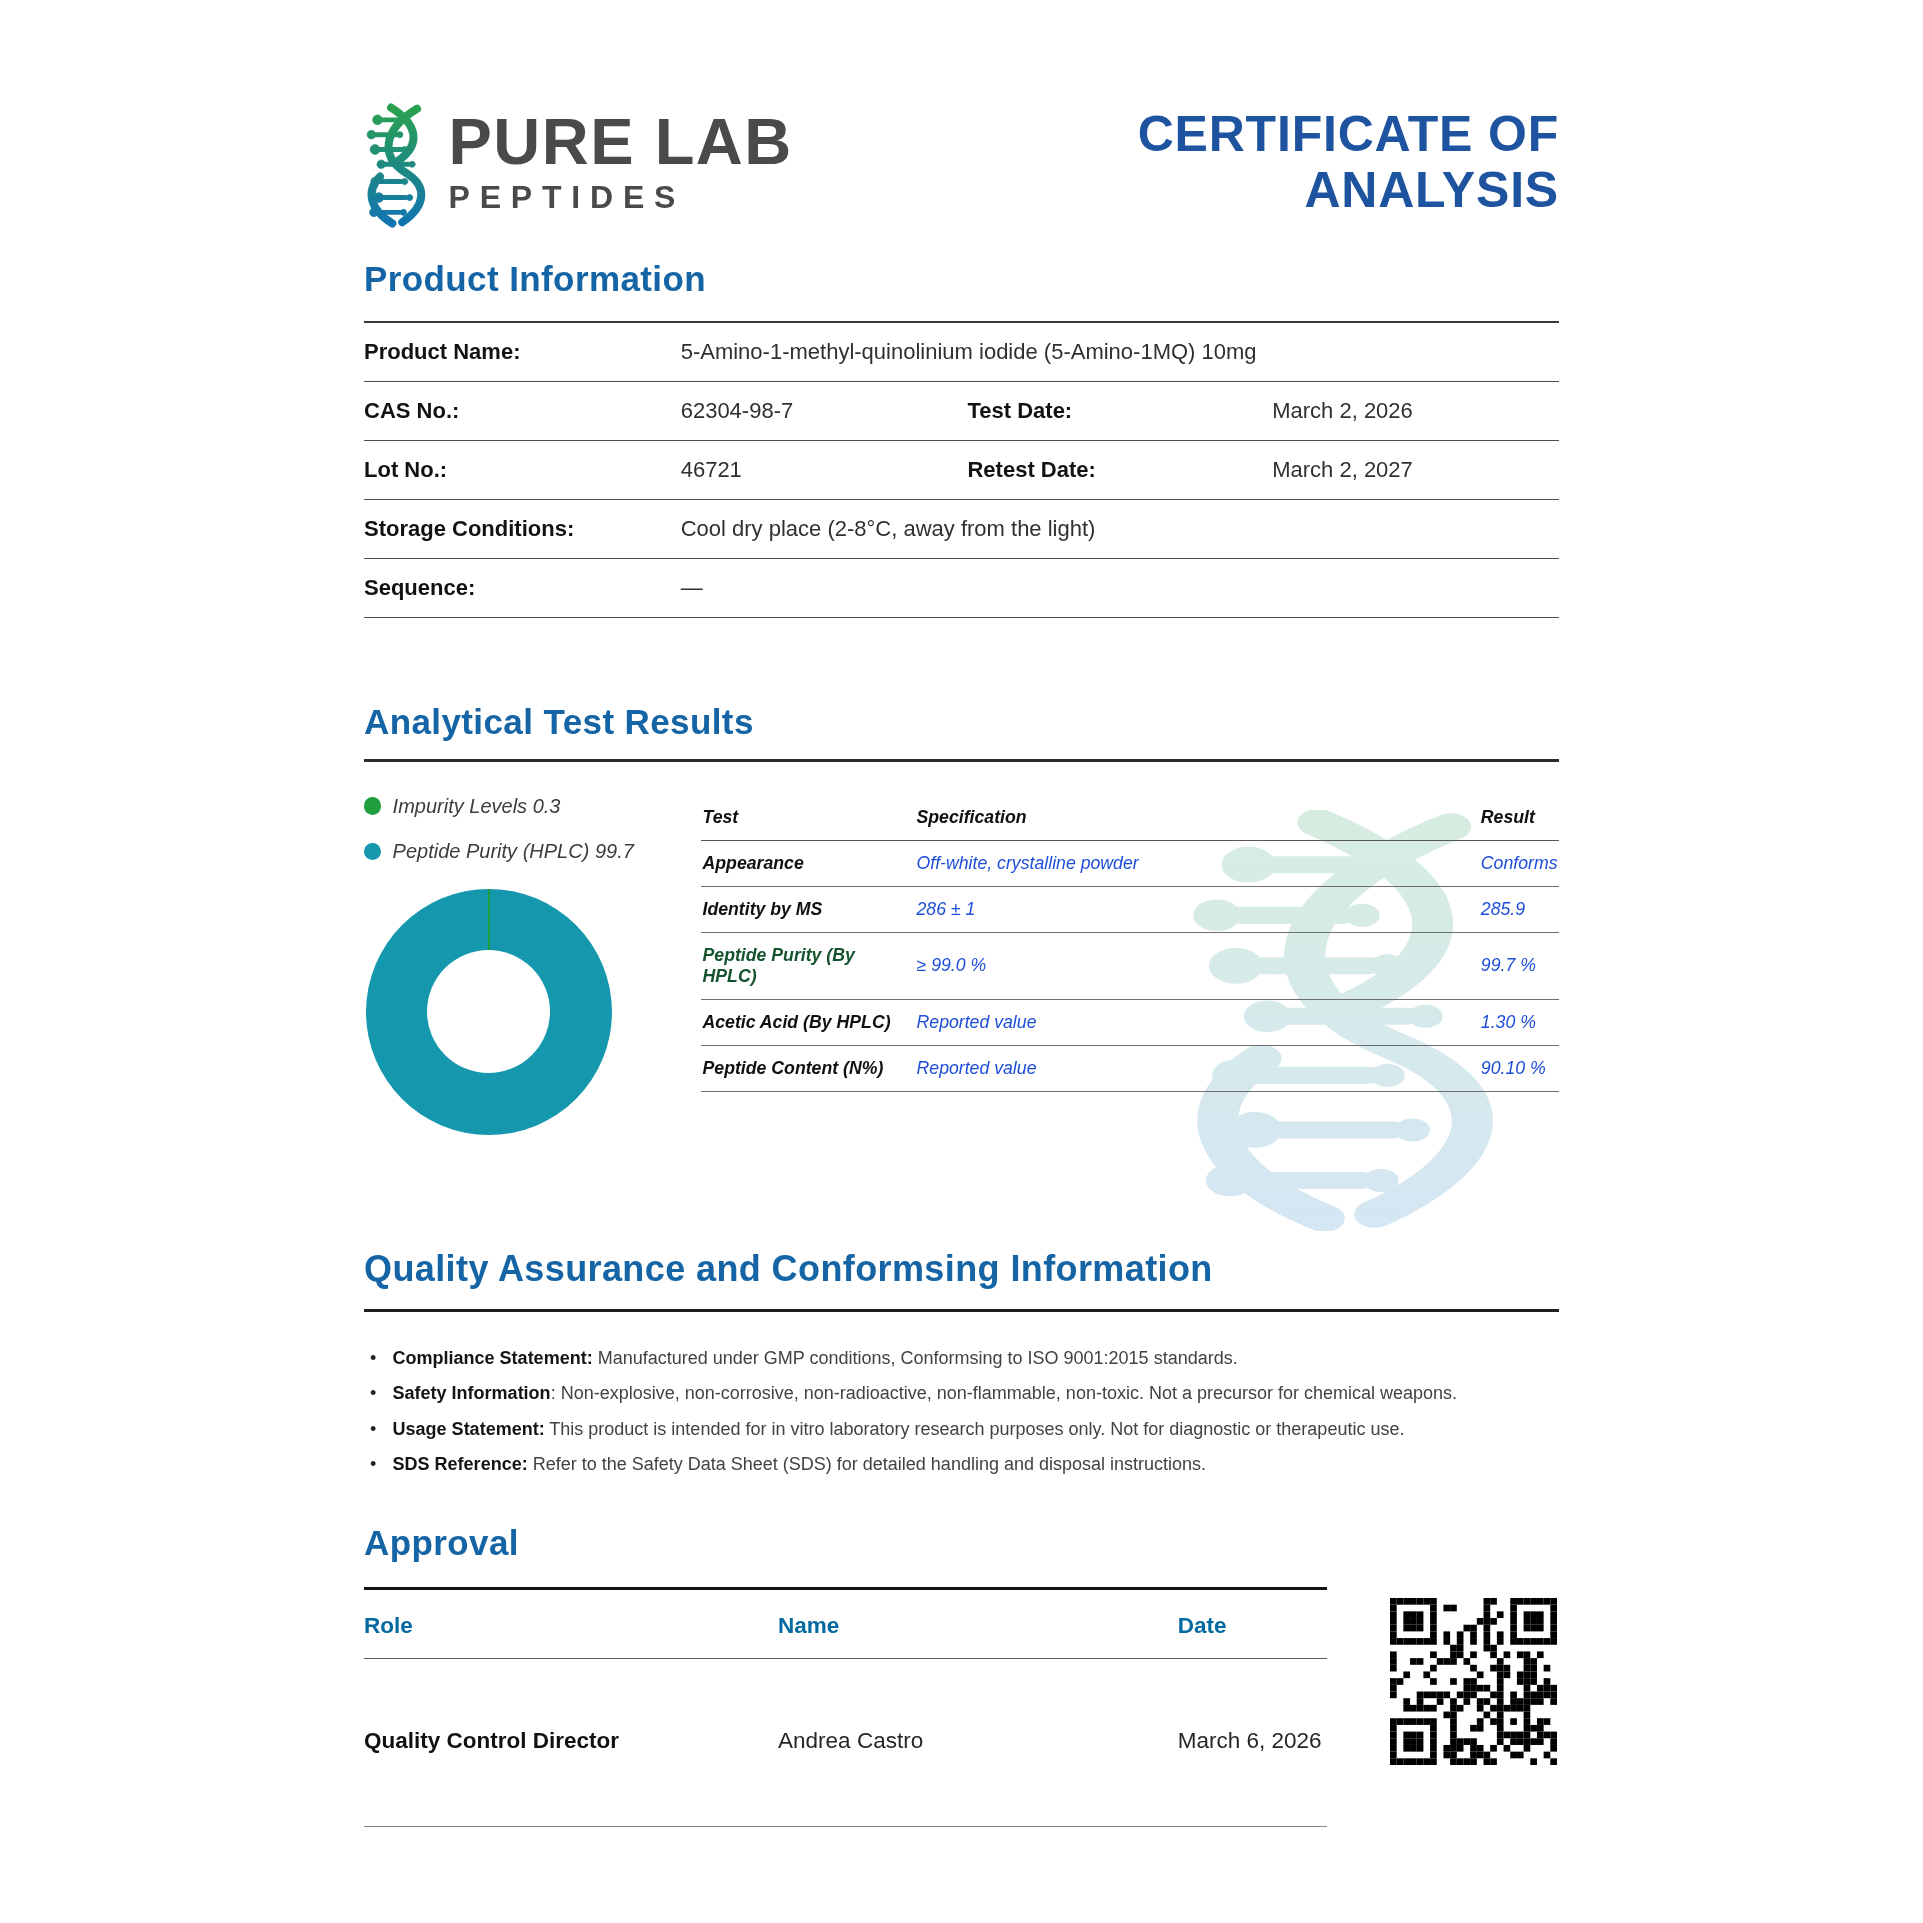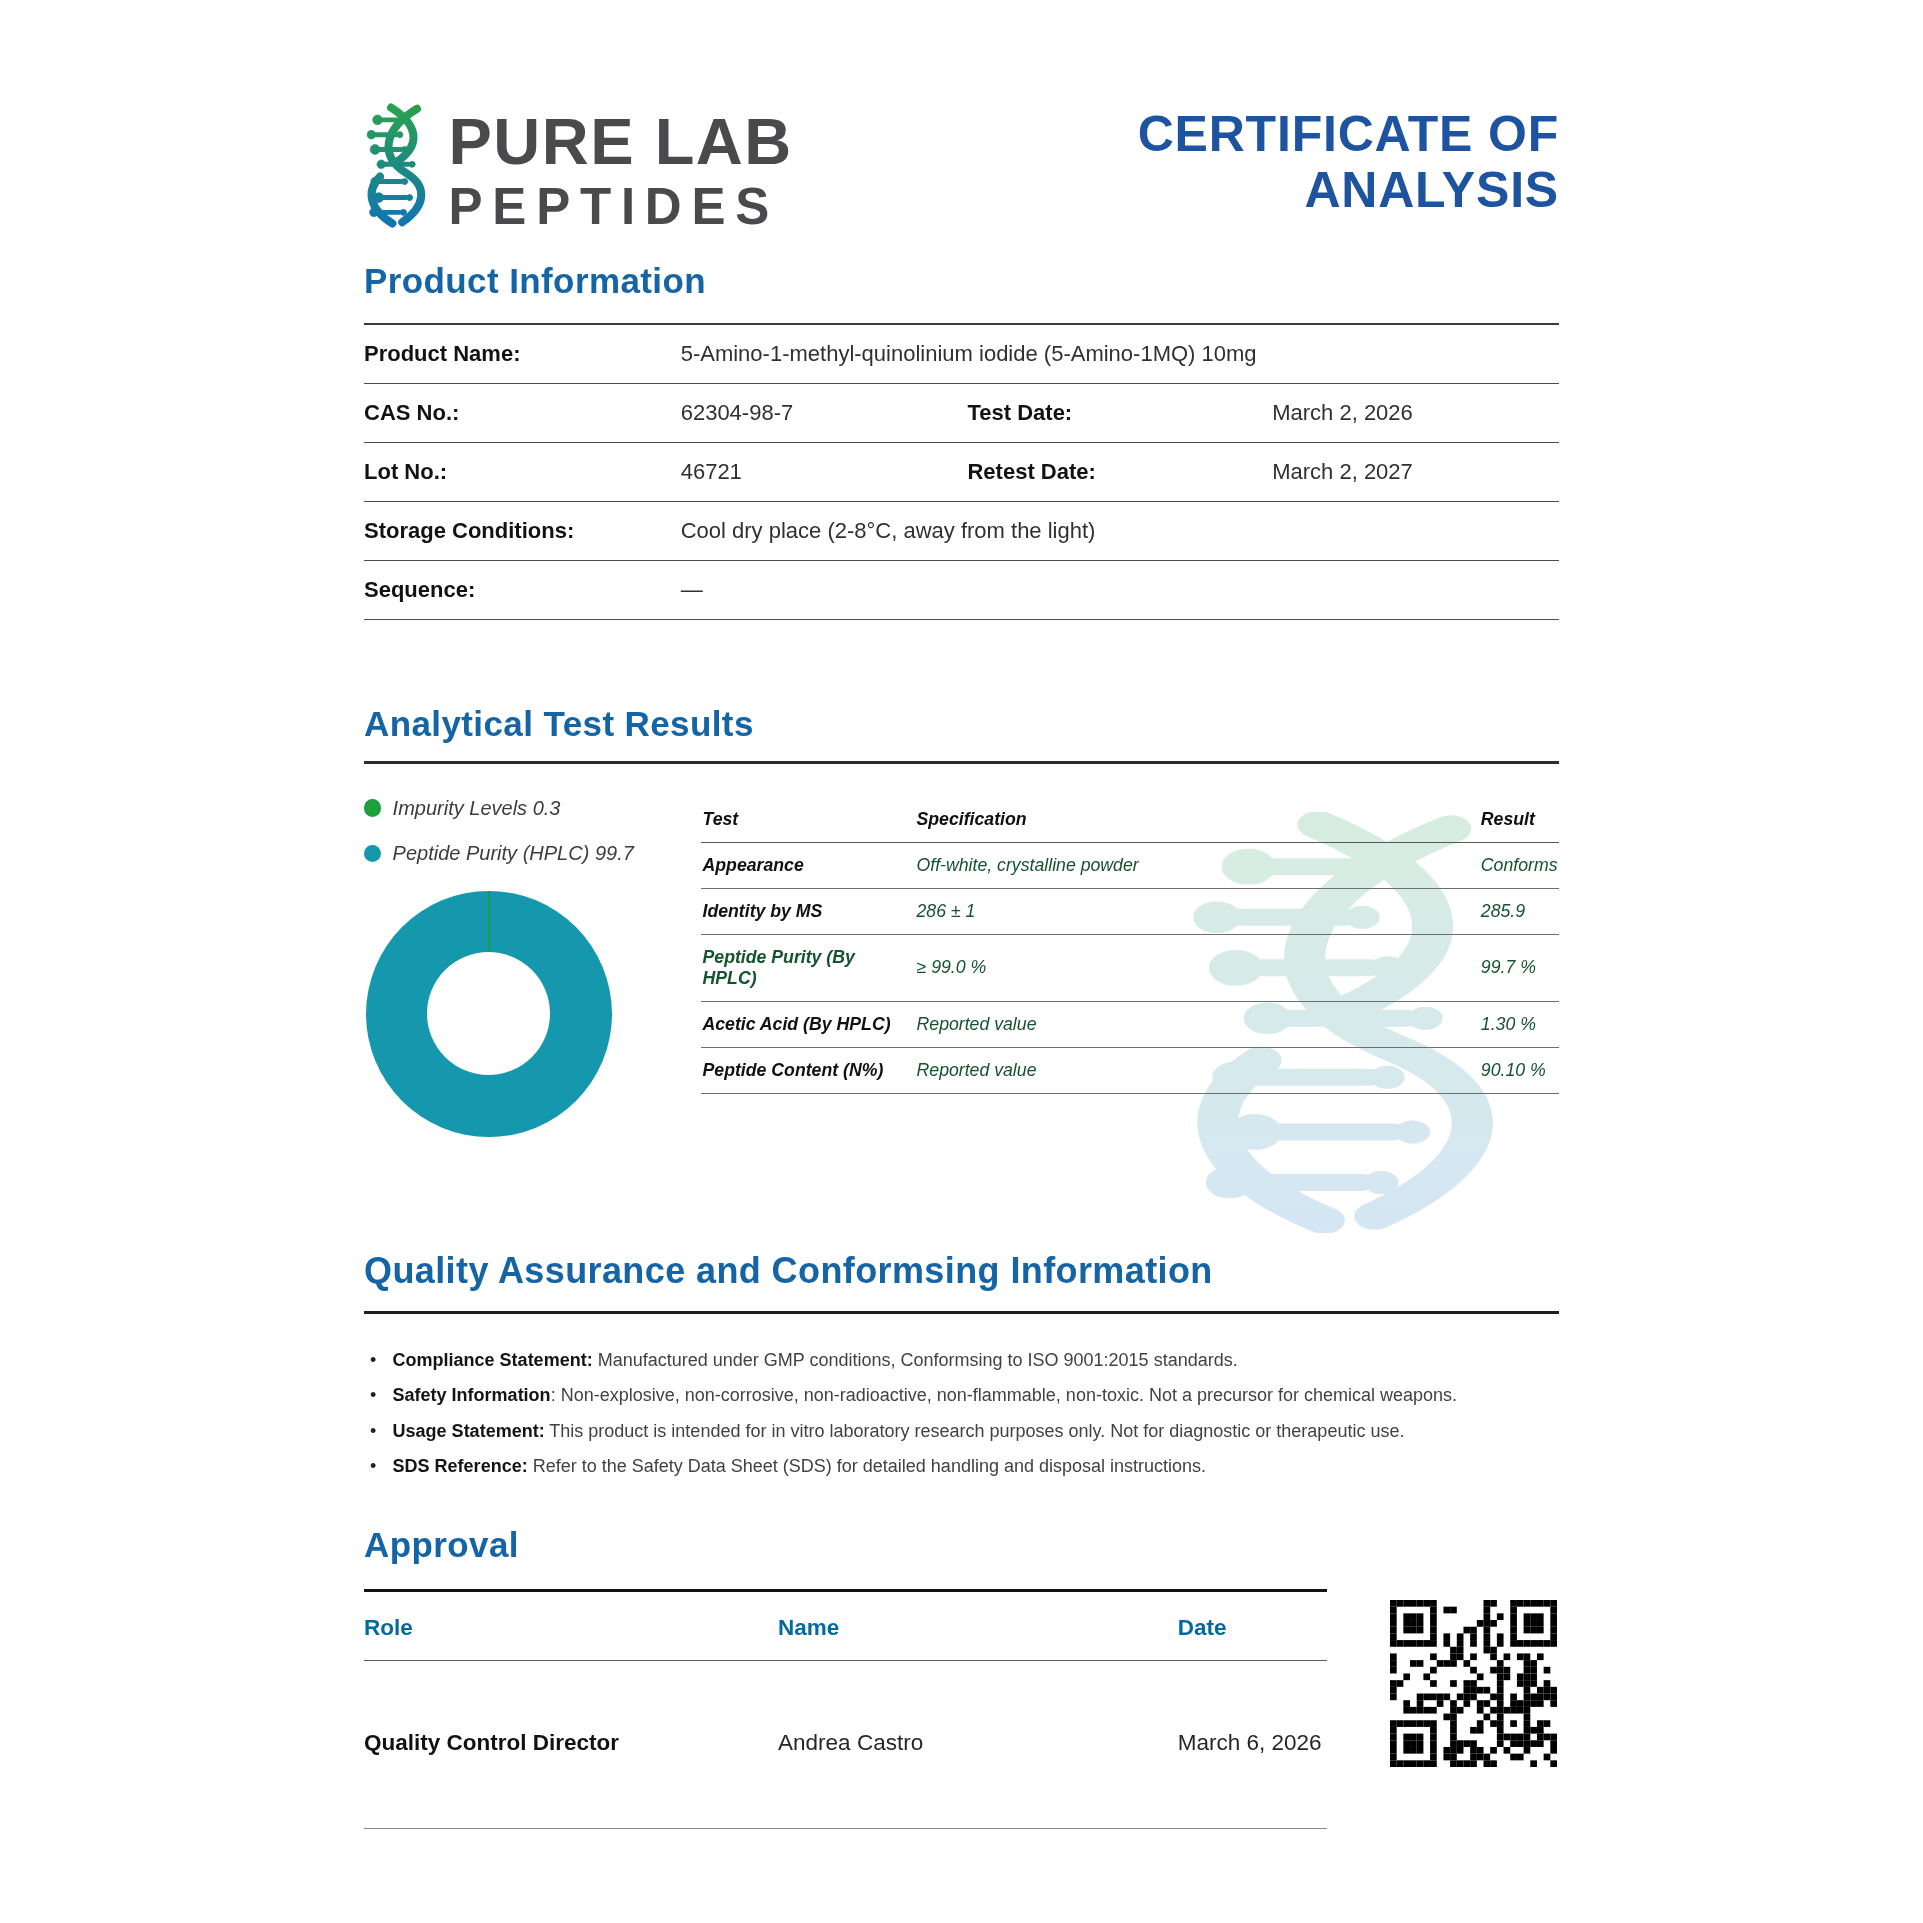--- a/index.html
+++ b/index.html
@@ -9,21 +9,21 @@
     font-family:"Liberation Sans", sans-serif; color:#3f3f3f; overflow:hidden;
   }
   .content { position:absolute; left:364px; top:0; width:1195px; }
 
   
   .header { display:flex; justify-content:space-between; align-items:flex-start; padding-top:101px; }
   .logo-row { display:flex; align-items:flex-start; }
   .logo-icon { width:74px; height:129px; flex:none; }
   .logo-text { margin-left:10.5px; margin-top:7.5px; color:#4a4a4c; }
   .logo-line1 { font-size:65px; font-weight:800; letter-spacing:1.5px; line-height:1; }
-  .logo-line2 { font-size:51px; font-weight:600; letter-spacing:9.8px; line-height:1; margin-top:7.5px; }
+  .logo-line2 { font-size:32px; font-weight:600; letter-spacing:9.8px; line-height:1; margin-top:7.5px; }
   .doc-title { text-align:right; font-size:50px; font-weight:800; letter-spacing:0.8px;
                line-height:1.12; color:#1d539f; margin-top:4.5px; }
 
   
   .section-heading { font-size:35px; font-weight:600; color:#1565a6; letter-spacing:0.4px; }
   .rule { height:3px; background:#2d2d2d; margin-top:16.5px; }
 
   
   .pi-heading { margin-top:28.6px; }
   table { border-collapse:collapse; width:100%; }
@@ -39,21 +39,21 @@
   .chart-col { width:295px; flex:none; }
   .legend-item { display:flex; align-items:center; margin-bottom:22.5px; font-size:20px; color:#3c3c3c; }
   .legend-dot { width:17.3px; height:17.3px; border-radius:50%; margin-right:11.3px; flex:none; }
   .donut { width:246px; height:246px; border-radius:50%; margin-top:25.6px; margin-left:1.5px; position:relative; }
   .donut-hole { position:absolute; left:50%; top:50%; width:123px; height:123px; margin:-62px 0 0 -62px;
                 background:#fff; border-radius:50%; }
   .watermark { position:absolute; left:815px; top:15px; width:379px; height:421px; z-index:0; }
   .test-table-wrap { flex:1; margin-left:42px; position:relative; z-index:1; }
   .test-table th, .test-table td { text-align:left; font-size:17.7px; padding:12px 1.5px; border-bottom:1.5px solid #6e6e6e; }
   .test-table th { font-weight:700; color:#0f0f0f; border-bottom:1.5px solid #585858; }
-  .test-table td { color:#14532d; }
+  .test-table td { color:#1d4ed8; }
   .tt-c1 { width:25%; } .tt-c2 { width:66%; } .tt-c3 { width:9%; white-space:nowrap; }
 
   
   .qa-heading { margin-top:113px; font-size:36px; }
   .qa-rule { margin-top:19.5px; background:#1f1f1f; }
   .qa-list { list-style:none; margin-top:32px; }
   .qa-list li { position:relative; padding-left:28.6px; font-size:18px; line-height:1.58; margin-bottom:6.8px; color:#424242; }
   .qa-list li::before { content:"•"; position:absolute; left:6px; top:0; color:#222; }
   .qa-label { font-weight:700; color:#141414; }
 

